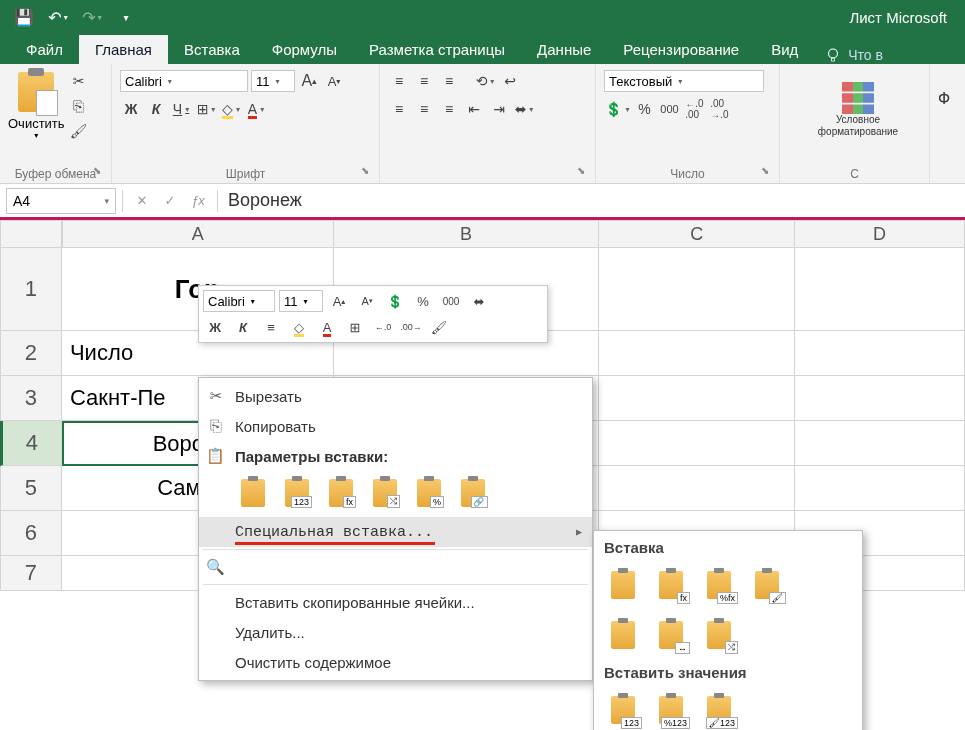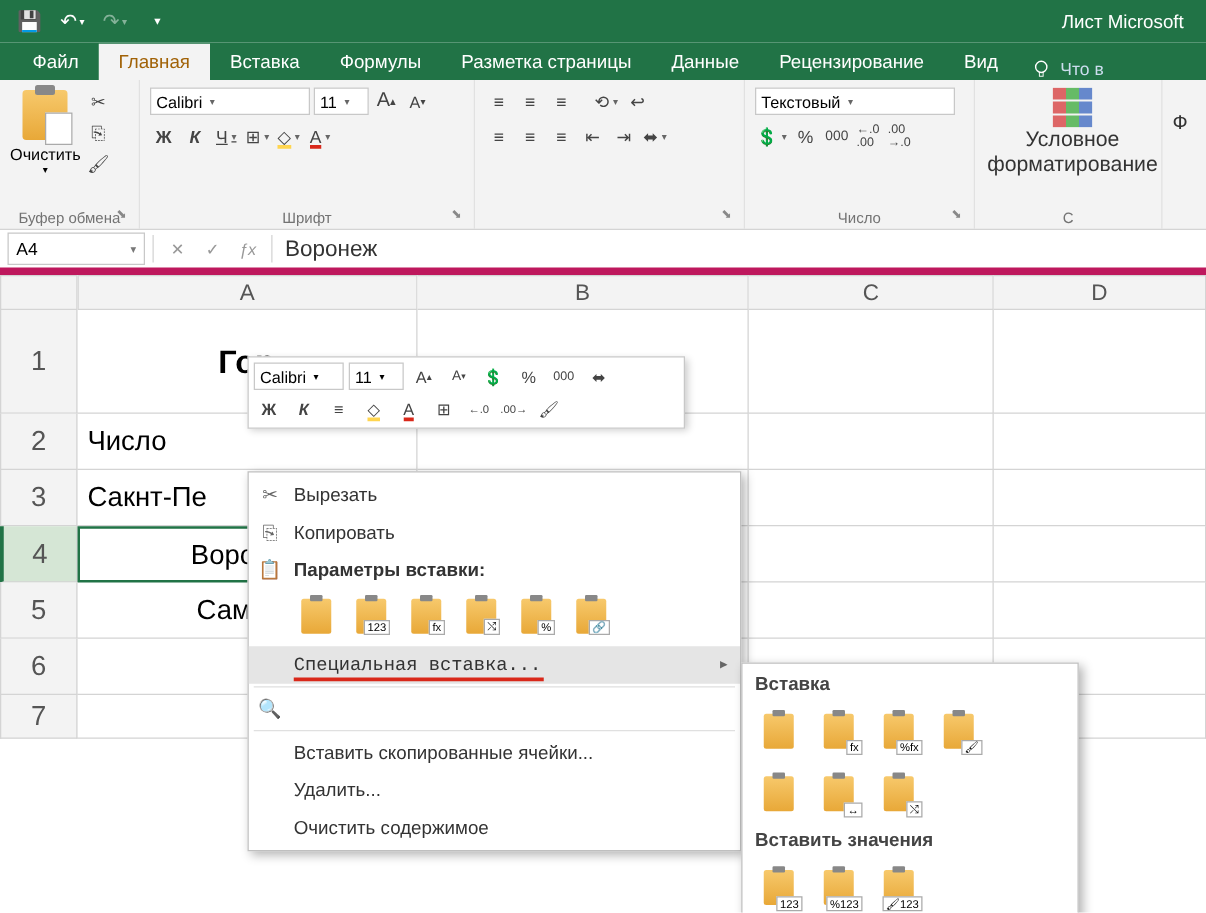--- a/index.html
+++ b/index.html
@@ -8,45 +8,45 @@
 
 .titlebar { background: #217346; height: 34px; display: flex; align-items: center; color: #fff; padding: 0 8px; }
 .titlebar .qat { display: flex; align-items: center; gap: 2px; }
 .titlebar .qat-item { width: 32px; height: 28px; display: flex; align-items: center; justify-content: center; color: #fff; font-size: 16px; }
 .titlebar .qat-item.disabled { opacity: 0.45; }
 .titlebar .title { flex: 1; text-align: right; font-size: 15px; padding-right: 10px; }
 
 
 .tabstrip { background: #217346; height: 30px; display: flex; align-items: flex-end; padding: 0 10px; gap: 0; }
 .tab { padding: 6px 16px; color: #fff; font-size: 15px; cursor: pointer; }
-.tab.active { background: #f3f3f3; color: #a16207; }
+.tab.active { background: #f3f3f3; color: #0f172a; }
 .tell-me { display: flex; align-items: center; gap: 6px; margin-left: 10px; color: #cde; font-size: 14px; }
 .tell-me .bulb { width: 18px; height: 18px; }
 
 
 .ribbon { background: #f3f3f3; height: 120px; display: flex; border-bottom: 1px solid #d4d4d4; }
 .ribbon-group { padding: 6px 8px 2px 8px; border-right: 1px solid #e1e1e1; display: flex; flex-direction: column; justify-content: space-between; position: relative; }
 .ribbon-group .label { text-align: center; font-size: 12px; color: #737373; padding-top: 2px; position: relative; }
 .ribbon-group .dialog-launcher { position: absolute; right: 4px; bottom: 4px; width: 14px; height: 14px; font-size: 10px; color: #888; }
 .ribbon-row { display: flex; align-items: center; gap: 3px; }
 .ribbon-stack { display: flex; flex-direction: column; gap: 3px; }
 .rbtn { min-width: 22px; height: 22px; display: inline-flex; align-items: center; justify-content: center; font-size: 14px; color: #444; border: 1px solid transparent; }
 .rbtn.dd::after { content: "▾"; font-size: 8px; margin-left: 3px; color: #666; }
 .combo { height: 22px; border: 1px solid #c8c8c8; background: #fff; display: inline-flex; align-items: center; padding: 0 4px; font-size: 13px; }
 .combo .arrow { font-size: 8px; margin-left: 6px; color: #666; }
-.big-btn { display: flex; flex-direction: column; align-items: center; justify-content: flex-start; width: 72px; height: 80px; font-size: 17px; color: #333; }
+.big-btn { display: flex; flex-direction: column; align-items: center; justify-content: center; width: 72px; height: 80px; font-size: 10px; color: #333; }
 .paste-big { display: flex; flex-direction: column; align-items: center; }
 .paste-big .icon { width: 36px; height: 40px; background: linear-gradient(#f7c96c,#e8a838); border-radius: 3px; position: relative; }
 .paste-big .icon::before { content:""; position:absolute; top:-4px; left:10px; width:16px; height:8px; background:#888; border-radius:2px; }
 .paste-big .icon::after { content:""; position:absolute; right:-4px; bottom:-4px; width:20px; height:24px; background:#fff; border:1px solid #aaa; }
 .cond-fmt-icon { width:32px; height:32px; position:relative; }
 .cond-fmt-icon::before { content:""; position:absolute; inset:0; background:linear-gradient(90deg,#d66 33%,#6b6 33% 66%,#68c 66%); clip-path: polygon(0 0,100% 0,100% 30%,0 30%, 0 35%, 100% 35%, 100% 65%, 0 65%, 0 70%, 100% 70%, 100% 100%, 0 100%); }
 
 
-.fbar { height: 36px; border-bottom: 6px solid #be185d; display: flex; align-items: center; background: #fff; }
+.fbar { height: 36px; border-bottom: 3px solid #be185d; display: flex; align-items: center; background: #fff; }
 .name-box { width: 110px; height: 26px; border: 1px solid #c8c8c8; margin: 0 6px; padding: 0 6px; display: flex; align-items: center; justify-content: space-between; font-size: 14px; }
 .fbar-btns { display: flex; gap: 6px; padding: 0 8px; color: #999; }
 .fbar-btn { width: 22px; height: 22px; display: flex; align-items: center; justify-content: center; }
 .formula-input { flex:1; padding: 0 10px; font-size: 18px; color: #333; }
 
 
 .grid { position: relative; }
 .col-headers { display: flex; height: 28px; margin-left: 62px; }
 .col-header { border: 1px solid #d4d4d4; border-left: none; background: #f3f3f3; display: flex; align-items: center; justify-content: center; font-size: 18px; color: #555; }
 .select-all { width: 62px; height: 28px; border: 1px solid #d4d4d4; background: #f3f3f3; position: absolute; left: 0; top: 39px; }

